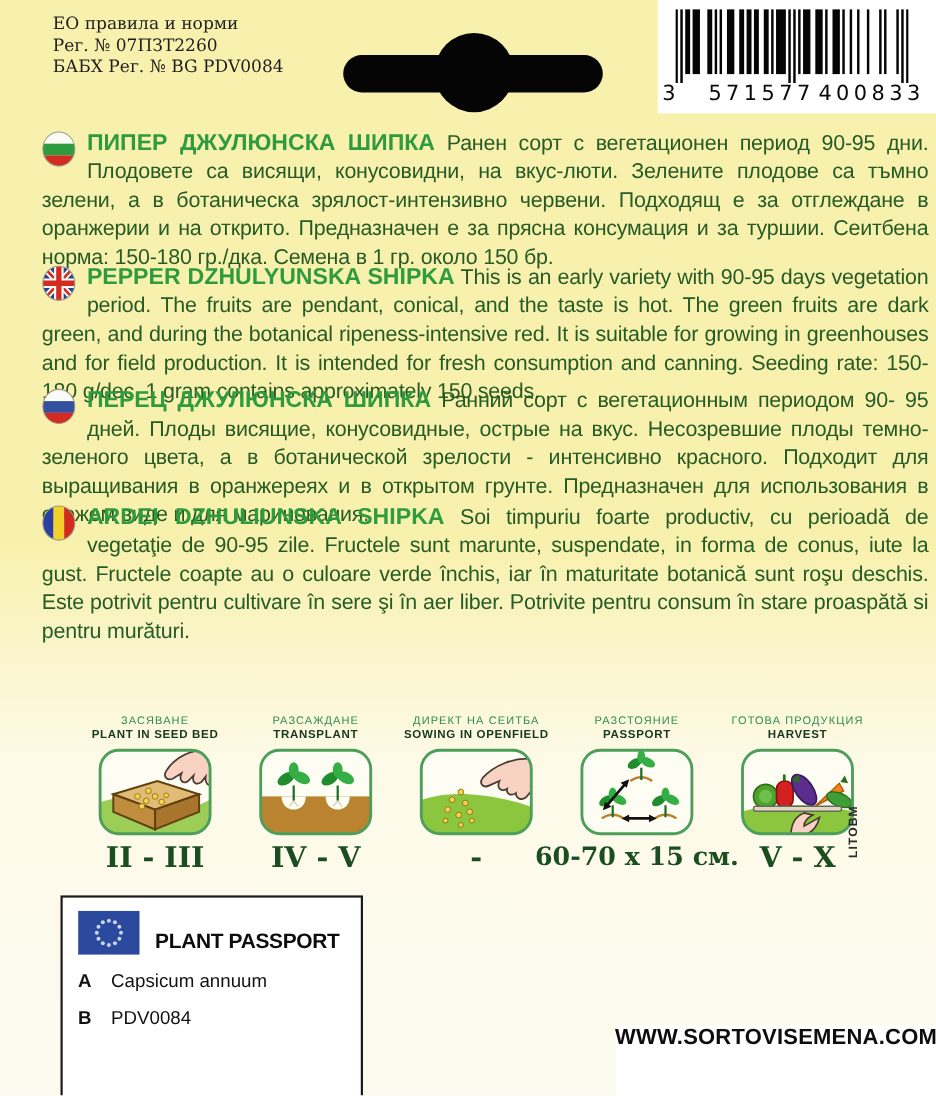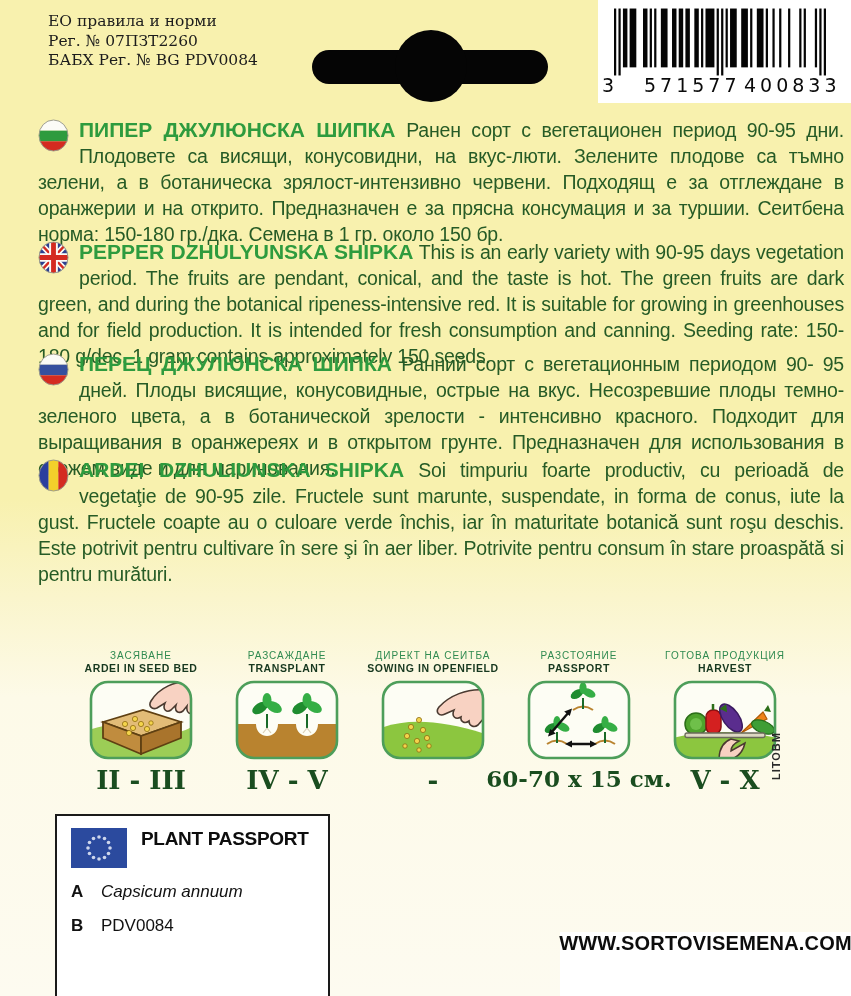--- a/index.html
+++ b/index.html
@@ -72,25 +72,25 @@
     position:absolute;left:770px;top:716px;height:64px;
     writing-mode:vertical-rl;transform:rotate(180deg);
     font-size:11px;font-weight:bold;color:#2a2a2a;letter-spacing:1px;
   }
   
   .passport-box{
     position:absolute;left:55px;top:814px;width:243px;height:172px;
     background:#fff;border:2px solid #1a1a1a;
     padding:12px 14px;box-sizing:content-box;
   }
-  .pp-header{display:flex;align-items:flex-start;gap:14px;}
+  .pp-header{display:flex;align-items:flex-end;gap:14px;}
   .pp-title{font-weight:bold;font-size:19px;color:#0d0d0d;letter-spacing:-0.3px;white-space:nowrap;}
   .pp-row{display:flex;align-items:baseline;gap:16px;margin-top:14px;font-size:17px;color:#111;}
   .pp-row-label{font-weight:bold;width:14px;}
-  .pp-a-value{font-style:italic;}
+  .pp-a-value{}
   
   .website-strip{
     position:absolute;right:0;bottom:0;width:291px;height:64px;
     background:#fff;display:flex;align-items:flex-start;justify-content:center;
   }
   .website-text{font-weight:bold;font-size:20px;color:#0d0d0d;letter-spacing:0.2px;}
 </style>
 </head>
 <body>
 
@@ -218,21 +218,21 @@
       <ellipse cx="16" cy="17" rx="15" ry="16" fill="none" stroke="#9a9a8a" stroke-width="1"></ellipse>
     </svg>
     <span class="sec-title">ARDEI DZHULIUNSKA SHIPKA</span>
     <span>Soi timpuriu foarte productiv, cu perioadă de vegetaţie de 90-95 zile. Fructele sunt marunte, suspendate, in forma de conus, iute la gust. Fructele coapte au o culoare verde închis, iar în maturitate botanică sunt roşu deschis. Este potrivit pentru cultivare în sere şi în aer liber. Potrivite pentru consum în stare proaspătă si pentru murături.</span>
   </div>
 
   <div class="icons-row">
 
     <div class="pict-col">
       <div class="pict-label1">ЗАСЯВАНЕ</div>
-      <div class="pict-label2">ARDEI IN SEED BED</div>
+      <div class="pict-label2">PLANT IN SEED BED</div>
       <svg class="pict-svg" width="106" height="80" viewBox="0 0 104 80">
         <defs>
             <clipPath id="cf1">
               <rect x="2" y="2" width="100" height="76" rx="17"></rect>
             </clipPath>
           </defs>
         <g clip-path="url(#cf1)">
           <rect width="104" height="80" fill="#fdfdf4"></rect>
           <path d="M0 50 C22 42 42 44 58 50 C78 57 92 53 104 46 L104 80 L0 80 Z" fill="#9ccd56"></path>
           <polygon points="14,42 54,30 92,42 52,56" fill="#e2bc77" stroke="#5f4012" stroke-width="1.8"></polygon>

